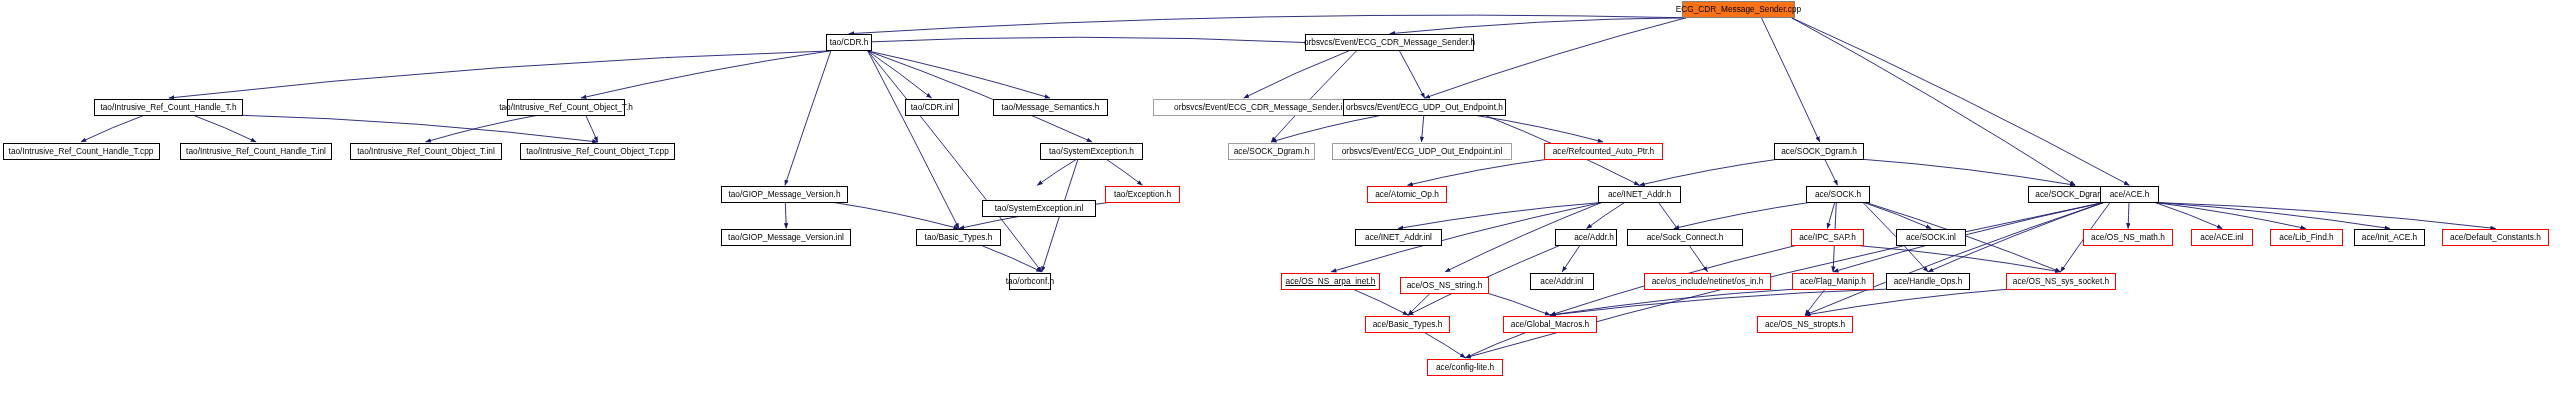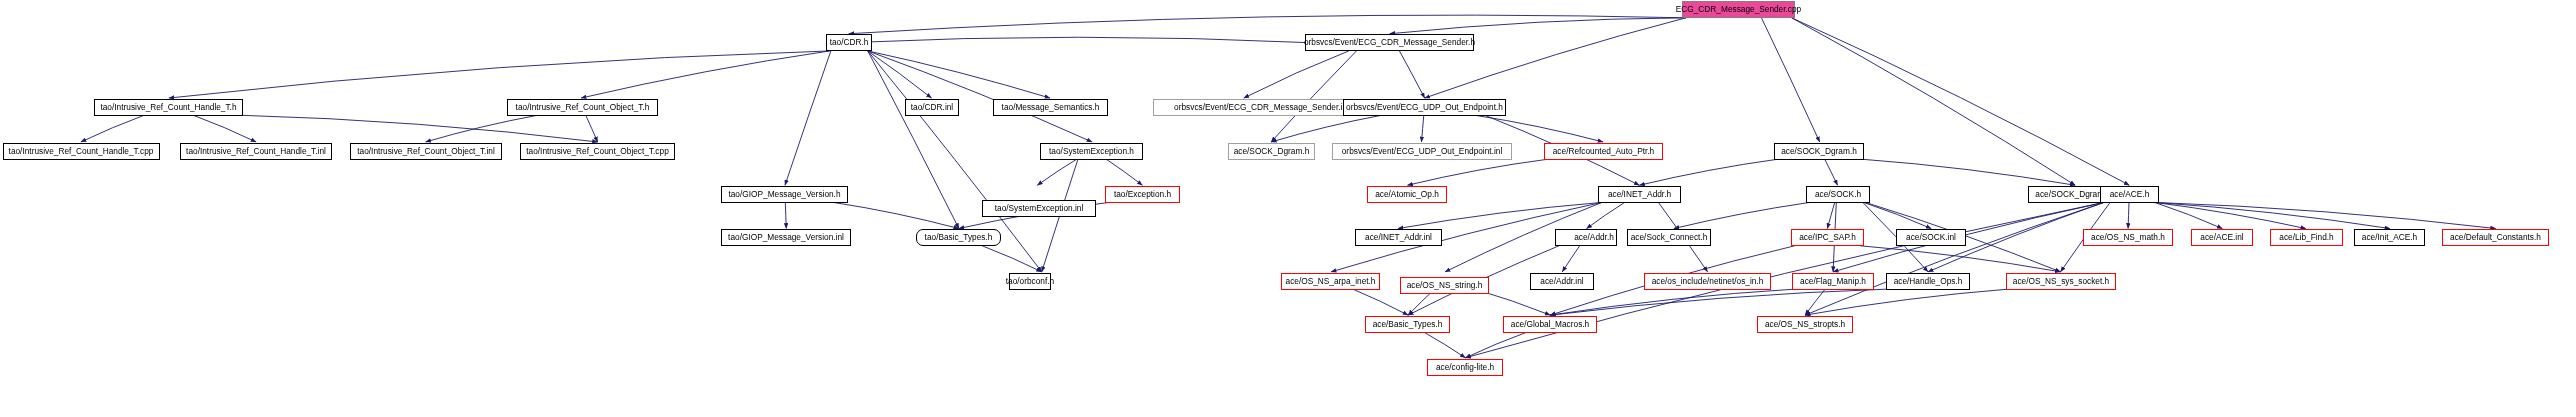--- a/index.html
+++ b/index.html
@@ -5,21 +5,21 @@
   html,body{margin:0;padding:0;background:#ffffff;}
   #canvas{position:relative;width:2576px;height:417px;background:#ffffff;
           font-family:"Liberation Sans","DejaVu Sans",sans-serif;overflow:hidden;}
   #edges{position:absolute;left:0;top:0;width:2576px;height:417px;}
   .node{position:absolute;box-sizing:border-box;display:flex;align-items:center;
         justify-content:center;white-space:nowrap;height:16.6px;
         font-size:8.3px;line-height:1;color:#000000;background:#ffffff;
         border:0.6px solid #000000;}
   .node.gray{border-color:#a0a0a0;}
   .node.red{border-color:#ff0000;}
-  .node.root{background:#ec4899;border-color:#808080;}
+  .node.root{background:#f97316;border-color:#808080;}
   .node span{padding:0 4.5px;}
 </style>
 </head>
 <body>
 
 <div id="canvas">
   <svg id="edges" viewBox="0 0 4043 655" preserveAspectRatio="none">
     <defs>
       <marker id="ar" markerWidth="9" markerHeight="7" refX="8.5" refY="3.5" orient="auto" markerUnits="userSpaceOnUse">
         <path d="M0,0 L9,3.5 L0,7 z" fill="#191970"></path>
@@ -106,21 +106,21 @@
       </div>
       <div class="node" style="left: 826px; top: 34px; width: 46px;">
         <span>tao/CDR.h</span>
       </div>
       <div class="node" style="left: 1305px; top: 34px; width: 169px;">
         <span>orbsvcs/Event/ECG_CDR_Message_Sender.h</span>
       </div>
       <div class="node" style="left: 94px; top: 99px; width: 149px;">
         <span>tao/Intrusive_Ref_Count_Handle_T.h</span>
       </div>
-      <div class="node" style="left: 507px; top: 99px; width: 151px;">
+      <div class="node" style="left: 507px; top: 99px; width: 118px;">
         <span>tao/Intrusive_Ref_Count_Object_T.h</span>
       </div>
       <div class="node" style="left: 905px; top: 99px; width: 54px;">
         <span>tao/CDR.inl</span>
       </div>
       <div class="node" style="left: 993px; top: 99px; width: 115px;">
         <span>tao/Message_Semantics.h</span>
       </div>
       <div class="node gray" style="left: 1153px; top: 99px; width: 217px; align-items: center;">
         <span>orbsvcs/Event/ECG_CDR_Message_Sender.inl</span>
@@ -163,30 +163,30 @@
       </div>
       <div class="node" style="left: 2028px; top: 186px; width: 94px;">
         <span>ace/SOCK_Dgram.inl</span>
       </div>
       <div class="node" style="left: 2100px; top: 186px; width: 59px;">
         <span>ace/ACE.h</span>
       </div>
       <div class="node" style="left: 721px; top: 229px; width: 130px;">
         <span>tao/GIOP_Message_Version.inl</span>
       </div>
-      <div class="node" style="left: 916px; top: 229px; width: 85px; border-radius: 7px;">
+      <div class="node" style="left: 916px; top: 229px; width: 85px;">
         <span>tao/Basic_Types.h</span>
       </div>
       <div class="node" style="left: 1355px; top: 229px; width: 87px;">
         <span>ace/INET_Addr.inl</span>
       </div>
       <div class="node" style="left: 1555px; top: 229px; width: 62px; padding-left: 16px;">
         <span>ace/Addr.h</span>
       </div>
-      <div class="node" style="left: 1627px; top: 229px; width: 84px;">
+      <div class="node" style="left: 1627px; top: 229px; width: 116px;">
         <span>ace/Sock_Connect.h</span>
       </div>
       <div class="node red" style="left: 1791px; top: 229px; width: 73px;">
         <span>ace/IPC_SAP.h</span>
       </div>
       <div class="node" style="left: 1896px; top: 229px; width: 70px;">
         <span>ace/SOCK.inl</span>
       </div>
       <div class="node red" style="left: 2083px; top: 229px; width: 90px;">
         <span>ace/OS_NS_math.h</span>
@@ -199,21 +199,21 @@
       </div>
       <div class="node" style="left: 2354px; top: 229px; width: 71px;">
         <span>ace/Init_ACE.h</span>
       </div>
       <div class="node red" style="left: 2442px; top: 229px; width: 107px;">
         <span>ace/Default_Constants.h</span>
       </div>
       <div class="node" style="left: 1009px; top: 273px; width: 42px;">
         <span>tao/orbconf.h</span>
       </div>
-      <div class="node red" style="left: 1281px; top: 273px; width: 99px;">
+      <div class="node red" style="left: 1281px; top: 273px; width: 99px; text-decoration: underline;">
         <span>ace/OS_NS_arpa_inet.h</span>
       </div>
       <div class="node red" style="left: 1400px; top: 277px; width: 89px;">
         <span>ace/OS_NS_string.h</span>
       </div>
       <div class="node" style="left: 1530px; top: 273px; width: 64px;">
         <span>ace/Addr.inl</span>
       </div>
       <div class="node red" style="left: 1644px; top: 273px; width: 127px;">
         <span>ace/os_include/netinet/os_in.h</span>

